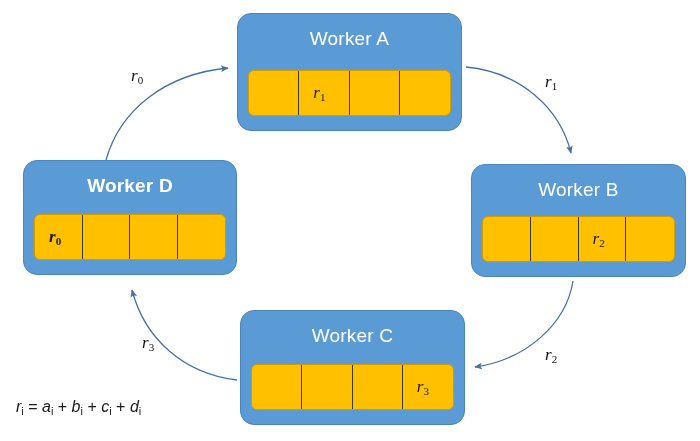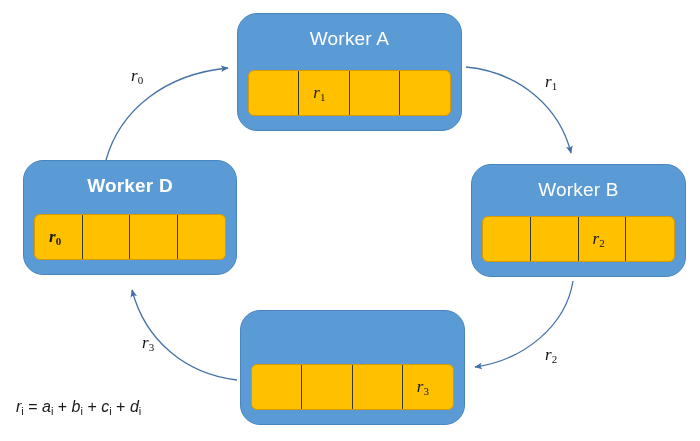--- a/index.html
+++ b/index.html
@@ -12,21 +12,21 @@
     width: 700px;
     height: 441px;
     background: #ffffff;
     overflow: hidden;
     font-family: "Liberation Sans", sans-serif;
   }
   .worker-box {
     position: absolute;
     background: #5B9BD5;
     border: 1px solid #4A86BD;
-    border-radius: 20px;
+    border-radius: 14px;
     box-sizing: border-box;
     box-shadow: 0 0 0 0 rgba(0,0,0,0);
   }
   .worker-title {
     position: absolute;
     left: 0;
     right: 0;
     top: 14px;
     text-align: center;
     color: #ffffff;
@@ -160,20 +160,21 @@
       <div class="cell">
           <span class="cell-label">r<sub>2</sub></span>
         </div>
       <div class="cell">
           <span class="cell-label"></span>
         </div>
     </div>
   </div>
 
   <div class="worker-box" style="left: 240px; top: 310px; width: 225px; height: 115px;">
+    <div class="worker-title">Worker C</div>
     <div class="cells">
       <div class="cell">
           <span class="cell-label"></span>
         </div>
       <div class="cell">
           <span class="cell-label"></span>
         </div>
       <div class="cell">
           <span class="cell-label"></span>
         </div>

